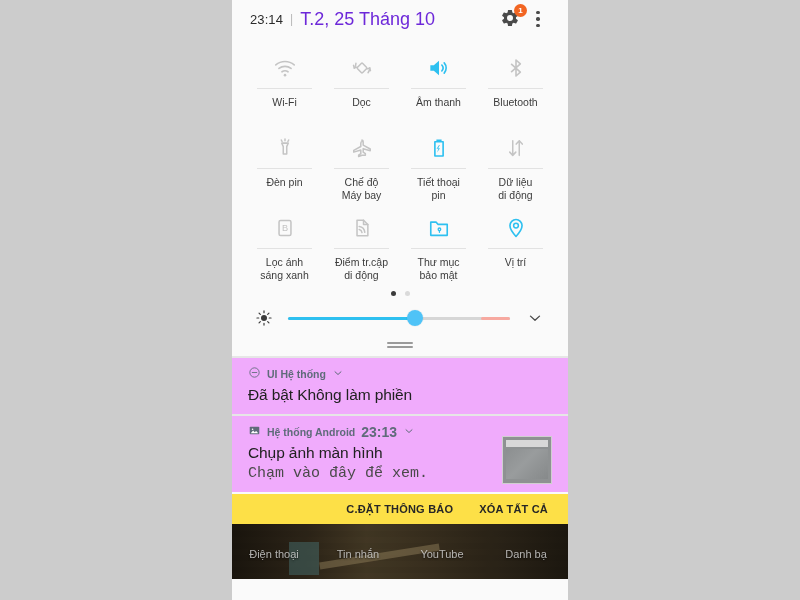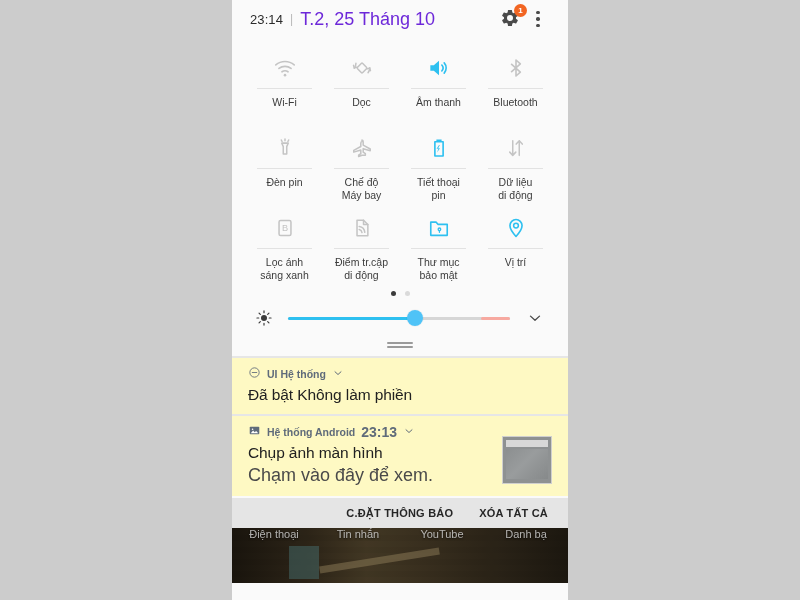--- a/index.html
+++ b/index.html
@@ -203,21 +203,21 @@
     display: block;
     height: 2px;
     background: #9a9a9a;
     margin-bottom: 2px;
     border-radius: 1px;
   }
 
   
   .notif-area { background: #e6e6e6; padding-top: 2px; }
   .notif {
-    background: #fef9c3;
+    background: #f0abfc;
     padding: 8px 16px 10px 16px;
     margin-bottom: 2px;
     position: relative;
   }
   .notif-head {
     display: flex;
     align-items: center;
     gap: 6px;
     height: 16px;
   }
@@ -231,23 +231,24 @@
     color: #5f6b7a;
     font-weight: 600;
   }
   .notif-title {
     font-size: 15.5px;
     color: #212121;
     margin-top: 4px;
     letter-spacing: -.1px;
   }
   .notif-body {
-    font-size: 18px;
+    font-size: 15px;
     color: #4a4a4a;
     margin-top: 3px;
+    font-family: Liberation Mono, monospace;
   }
   .notif-thumb {
     position: absolute;
     right: 16px;
     top: 20px;
     width: 48px;
     height: 46px;
     background: #8e9192;
     border: 1px solid #cfcfcf;
     overflow: hidden;
@@ -258,21 +259,21 @@
     margin: 3px 3px 0 3px;
   }
   .notif-thumb .tbody {
     height: 30px;
     margin: 2px 3px 3px 3px;
     background: linear-gradient(135deg,#8c8f90 0%, #999c9d 45%, #86898a 100%);
   }
 
   
   .actions {
-    background: #e5e5e5;
+    background: #fde047;
     height: 30px;
     display: flex;
     align-items: center;
     justify-content: flex-end;
     gap: 26px;
     padding-right: 20px;
   }
   .action-btn {
     font-size: 11px;
     font-weight: bold;
@@ -312,21 +313,21 @@
     top: 32%;
     width: 9%;
     height: 60%;
     background: rgba(70,110,110,.5);
   }
   .dock-labels {
     position: absolute;
     inset: 0;
     display: flex;
     align-items: flex-start;
-    padding-top: 0;
+    padding-top: 24px;
   }
   .dock-label {
     flex: 1;
     text-align: center;
     font-size: 11px;
     color: rgba(235,235,235,.72);
     text-shadow: 0 1px 2px rgba(0,0,0,.7);
   }
 </style>
 </head>

